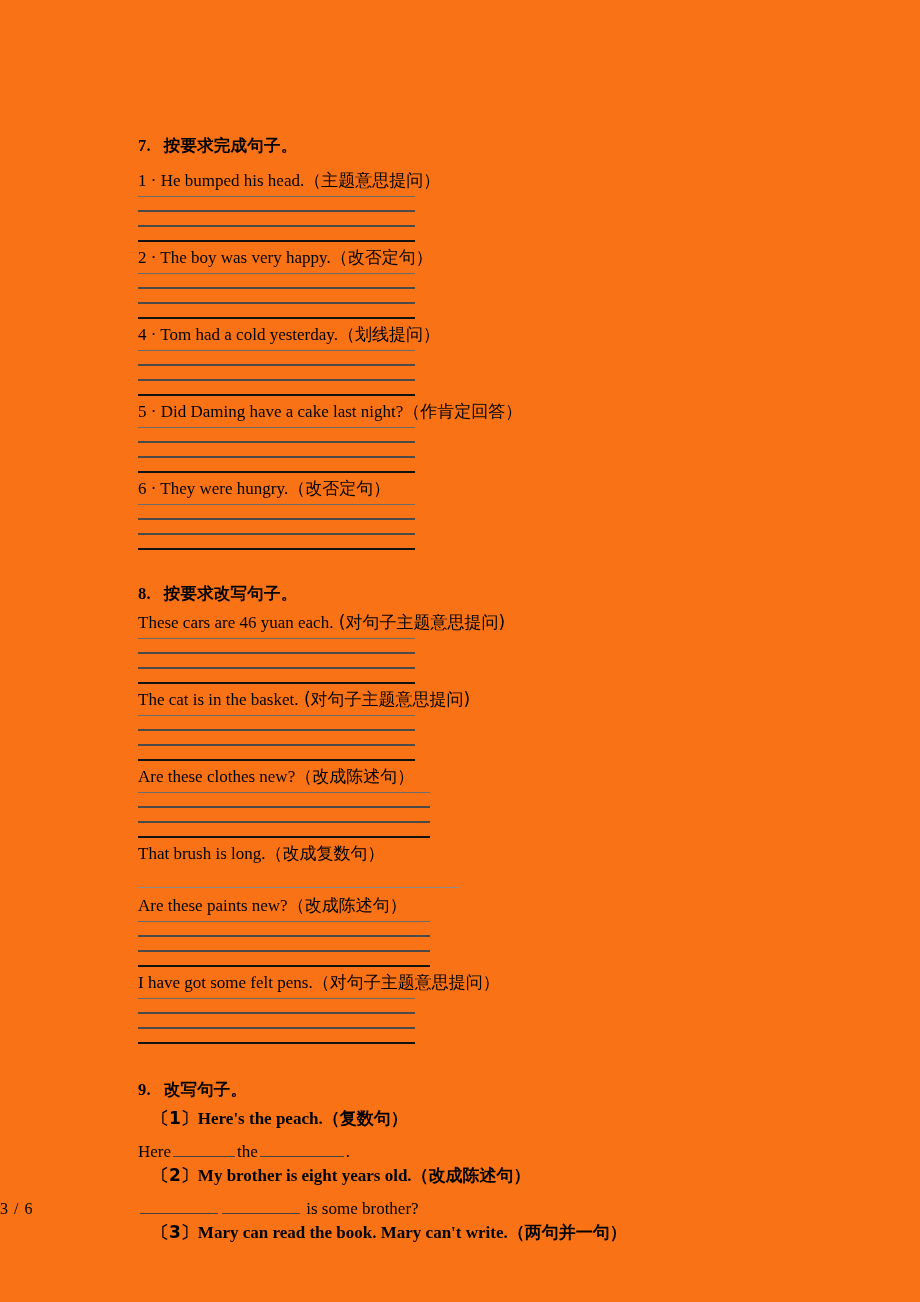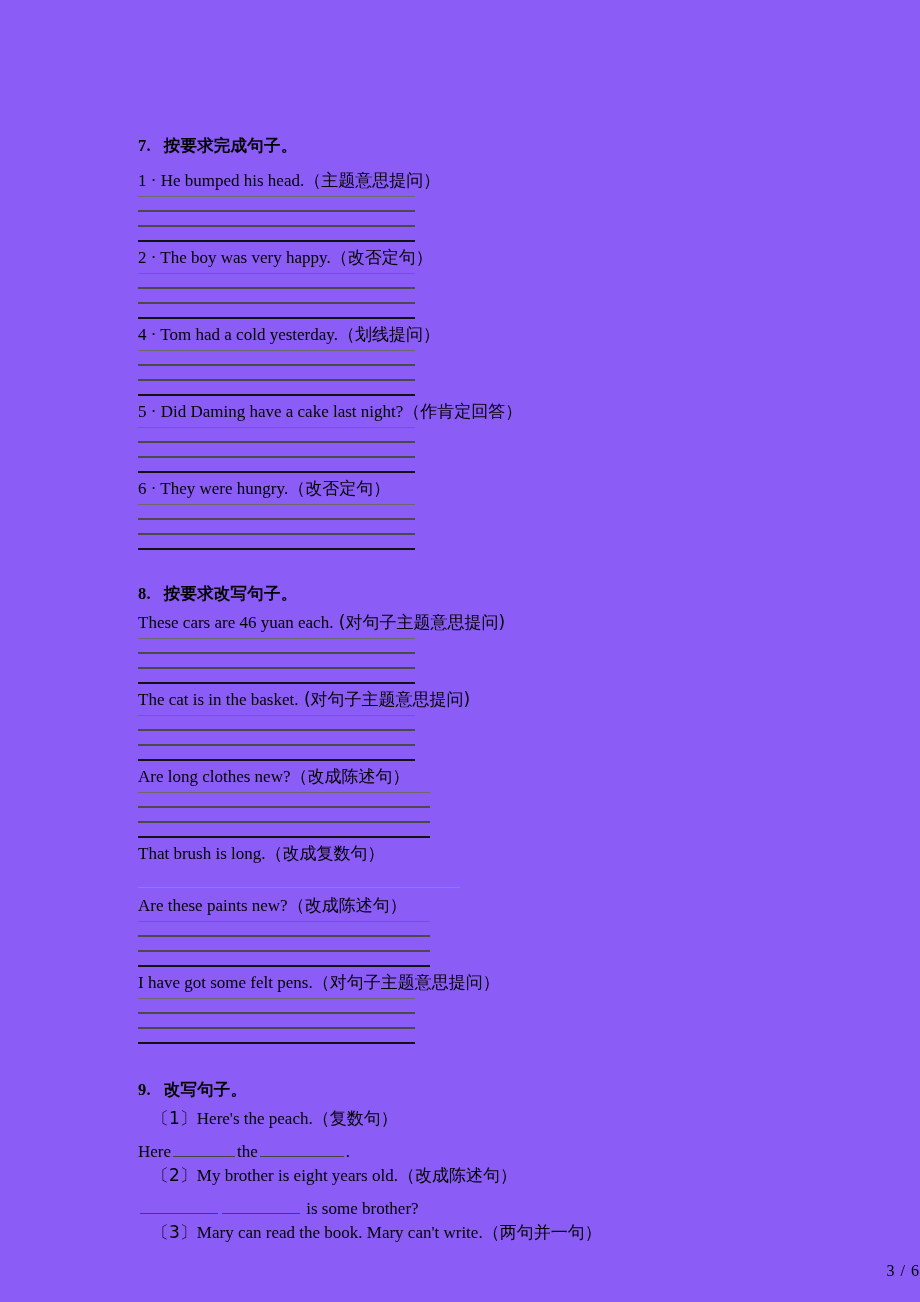--- a/index.html
+++ b/index.html
@@ -8,21 +8,21 @@
     background: #ffffff;
   }
   body {
     font-family: "Liberation Serif", "DejaVu Serif", serif;
     color: #000000;
   }
   .page {
     position: relative;
     width: 920px;
     height: 1302px;
-    background: #8b5cf6;
+    background: #f97316;
     overflow: hidden;
     box-sizing: border-box;
   }
   .content {
     position: absolute;
     left: 138px;
     top: 136px;
     width: 700px;
   }
 
@@ -98,29 +98,30 @@
   .fill-line {
     font-size: 17px;
     line-height: 1.35;
     margin: 10px 0 0 0;
     white-space: pre;
   }
   .fill-line.indent-0 { margin-left: 0; }
 
   .bracket-item {
     margin-left: 14px;
+    font-weight: bold;
   }
 
   
   .footer {
     position: absolute;
     left: 0;
-    top: 1262px;
+    top: 1200px;
     width: 920px;
-    text-align: right;
+    text-align: left;
     font-size: 16px;
     letter-spacing: 1px;
   }
 </style>
 </head>
 <body>
 
 <div class="page">
   <div class="content">
 
@@ -195,21 +196,21 @@
         <p class="q-line"><span>The cat is in the basket.</span><span class="cn q-hint"> (对句子主题意思提问)</span></p>
         <div class="rules w-std">
           <div class="rule r1"></div>
           <div class="rule r2"></div>
           <div class="rule r3"></div>
           <div class="rule r4"></div>
         </div>
       </div>
 
       <div class="question">
-        <p class="q-line"><span>Are long clothes new?</span><span class="cn q-hint">（改成陈述句）</span></p>
+        <p class="q-line"><span>Are these clothes new?</span><span class="cn q-hint">（改成陈述句）</span></p>
         <div class="rules w-narrow">
           <div class="rule r1"></div>
           <div class="rule r2"></div>
           <div class="rule r3"></div>
           <div class="rule r4"></div>
         </div>
       </div>
 
       <div class="question">
         <p class="q-line"><span>That brush is long.</span><span class="cn q-hint">（改成复数句）</span></p>

